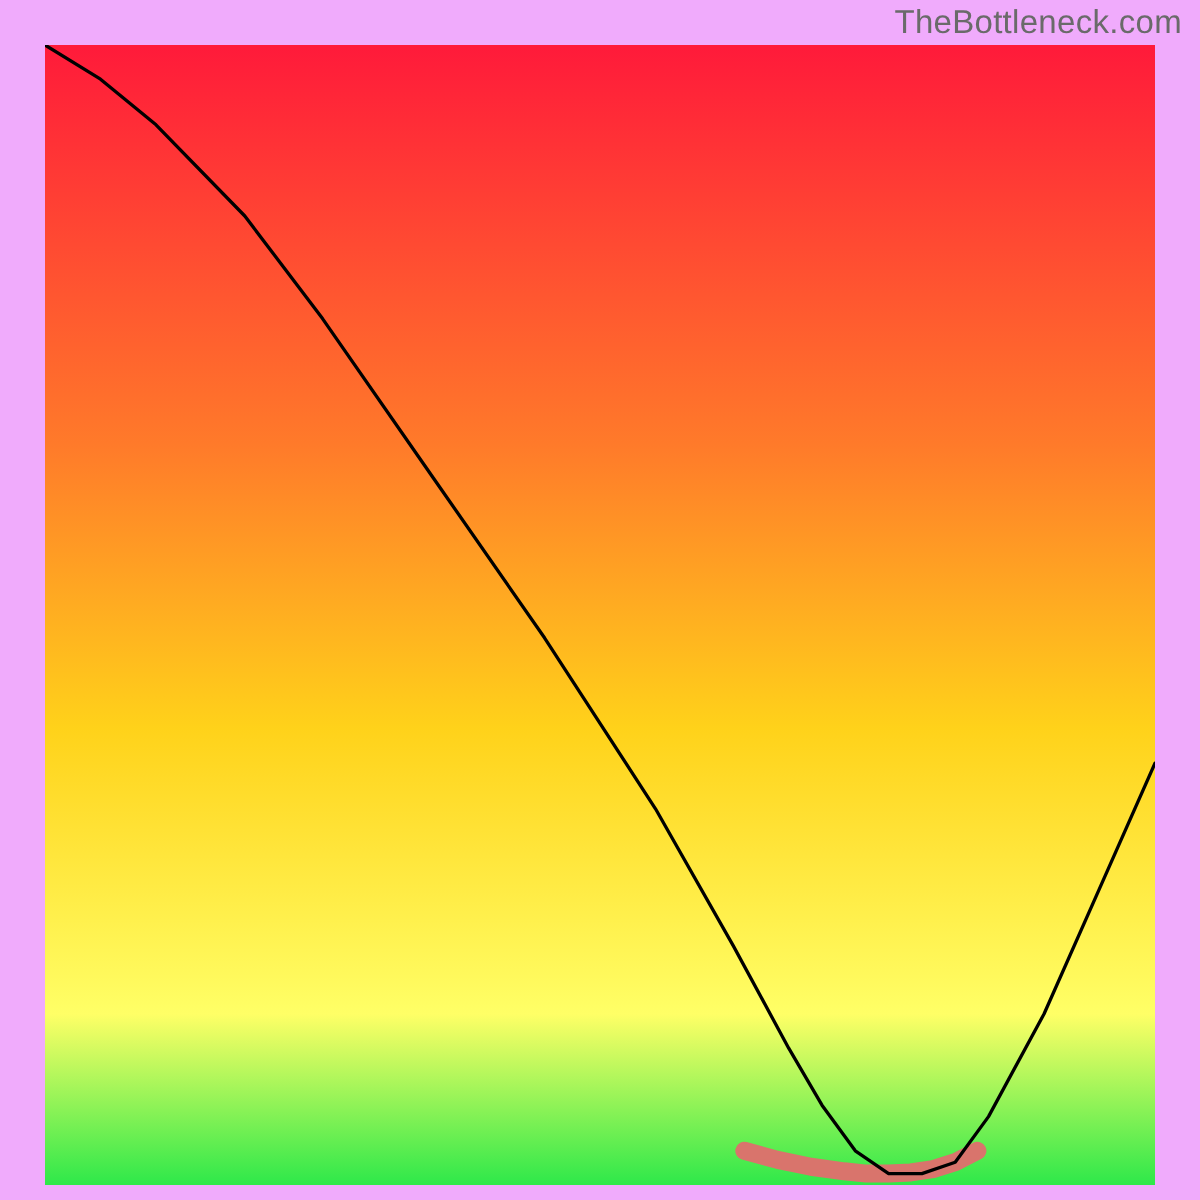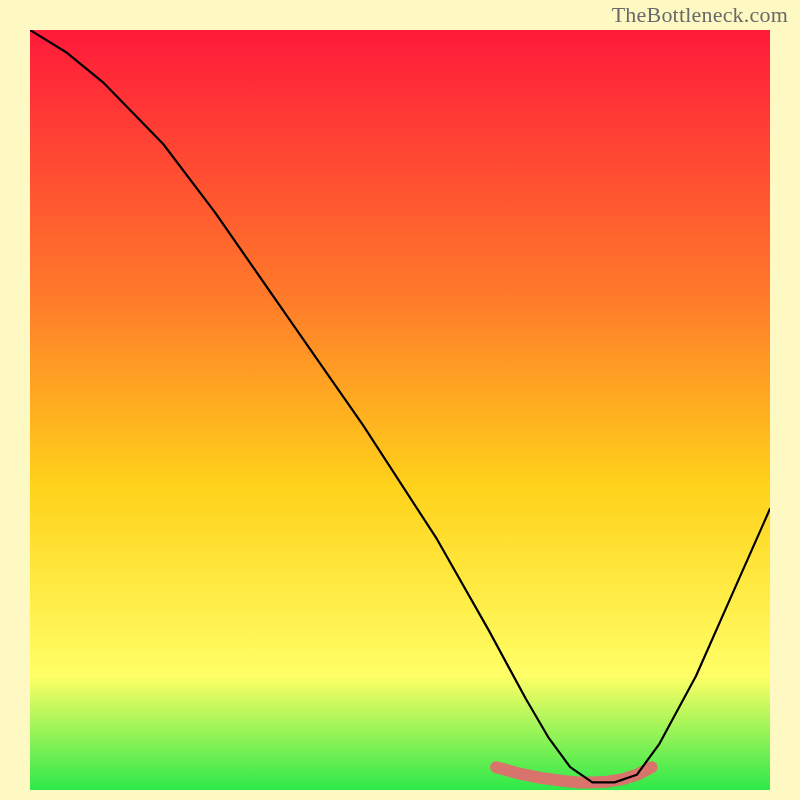--- a/index.html
+++ b/index.html
@@ -8,22 +8,21 @@
     width: 800px;
     height: 800px;
     background: #000;
     overflow: hidden;
     font-family: Arial, Helvetica, sans-serif;
   }
   .outer {
     position: relative;
     width: 800px;
     height: 800px;
-    background: #fef9c3;
-    font-family: Liberation Serif, serif;
+    background: #f0abfc;
   }
   .watermark {
     position: absolute;
     top: 2px;
     right: 12px;
     color: #6a6a6a;
     font-size: 22px;
     font-weight: 500;
     letter-spacing: 0.2px;
     z-index: 20;

